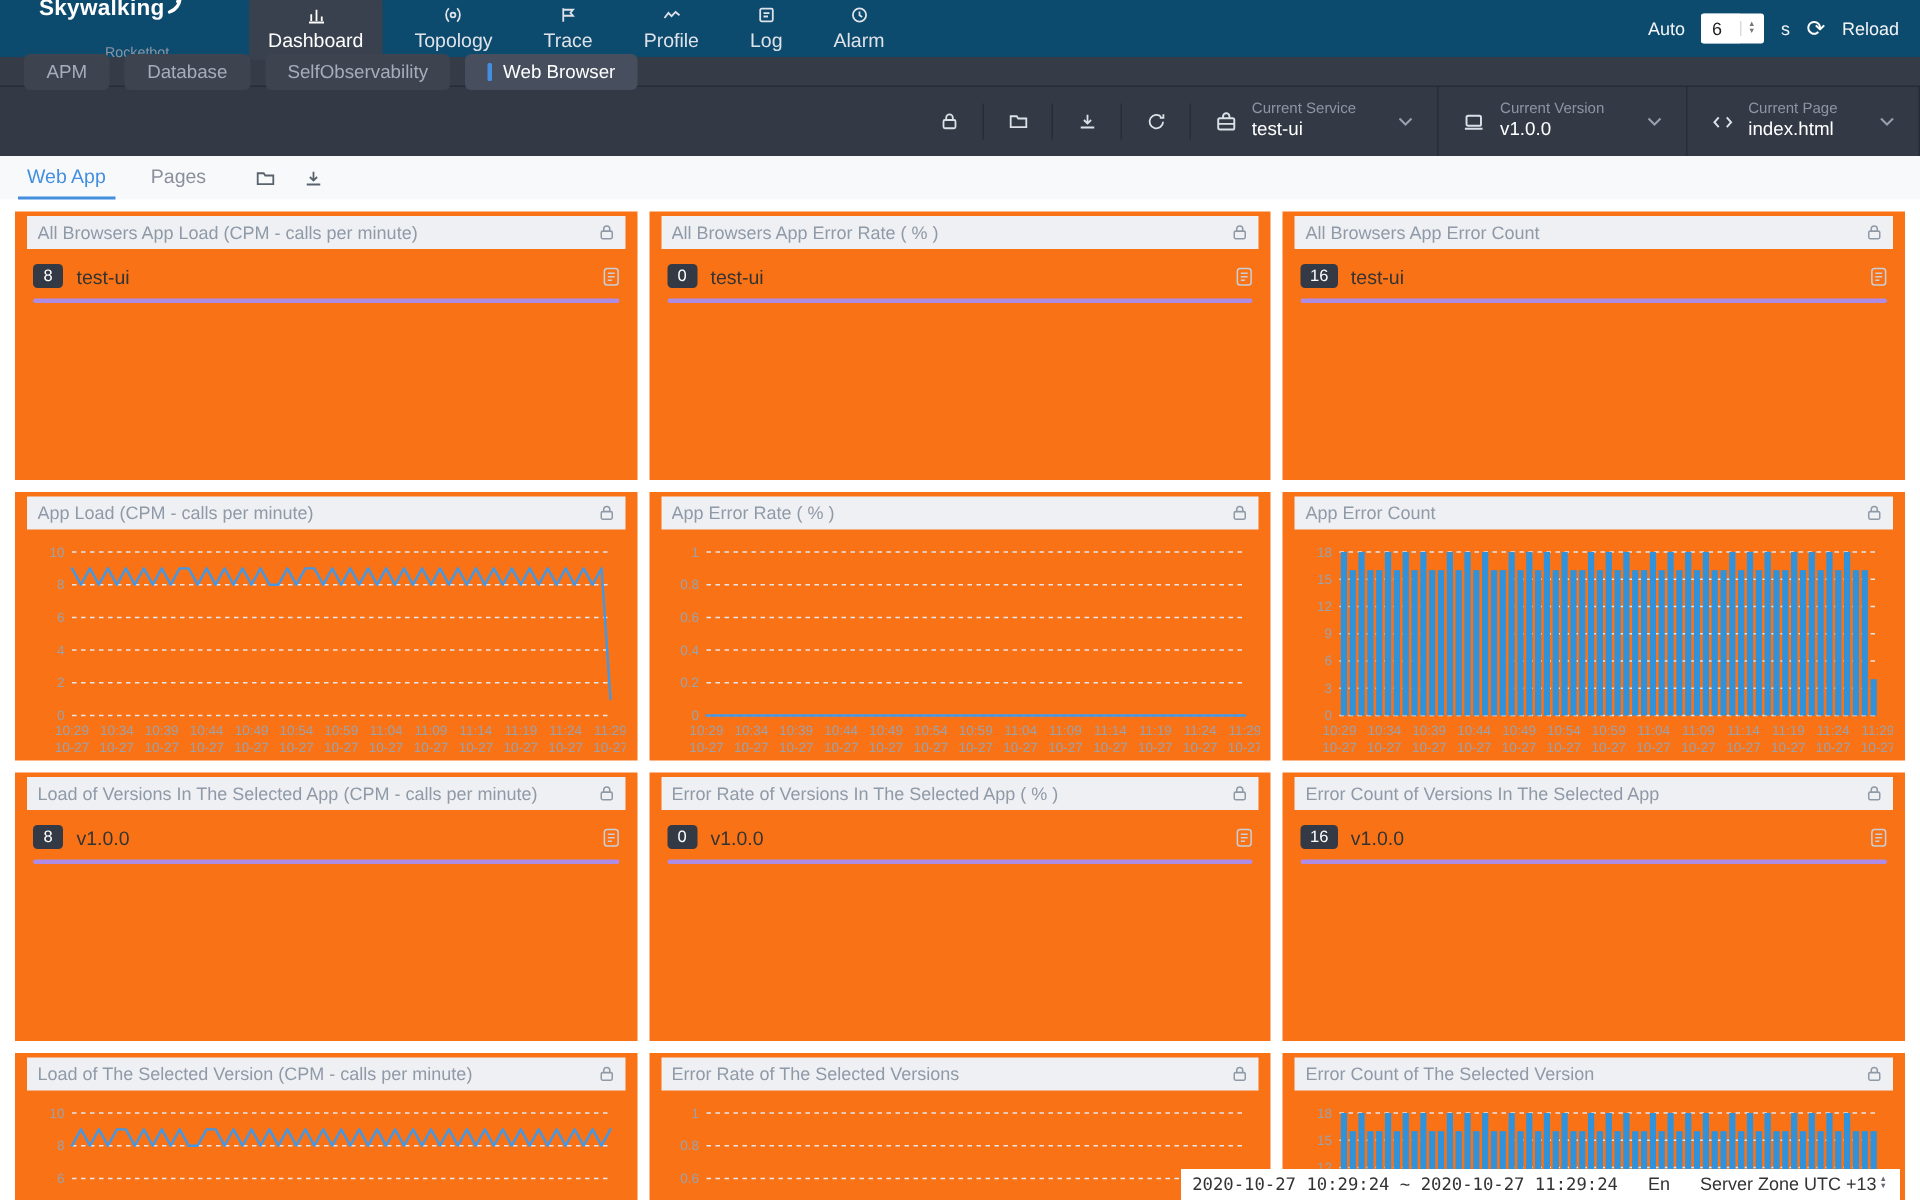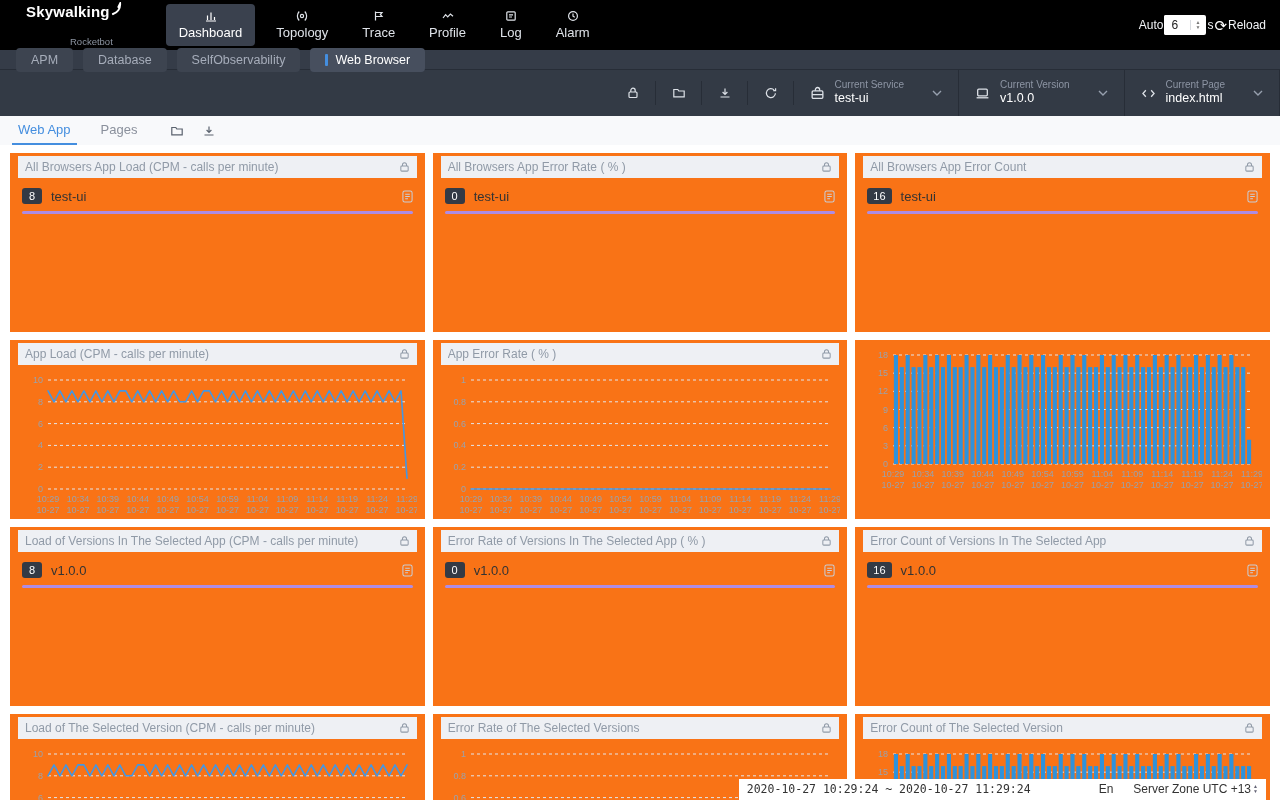--- a/index.html
+++ b/index.html
@@ -1,32 +1,32 @@
 <!DOCTYPE html>
 <html><head>
 <meta charset="utf-8">
 <style>
   * { margin:0; padding:0; box-sizing:border-box; }
   html,body { width:1280px; height:800px; overflow:hidden; background:#fff;
     font-family:"Liberation Sans", sans-serif; }
   svg { display:block; }
 
   
-  .navbar { height:50px; background:#000000; display:flex; align-items:center; color:#e6e9ee; }
+  .navbar { height:38px; background:#0c4a6e; display:flex; align-items:center; color:#e6e9ee; }
   .logo { margin-left:26px; display:flex; align-items:flex-start; flex-direction:column; line-height:1; cursor:default; }
   .logo-top { display:flex; align-items:center; }
   .logo-title { font-size:15px; font-weight:bold; color:#fff; letter-spacing:.2px; }
   .logo-swoosh { margin-left:1px; margin-top:-4px; }
   .logo-sub { font-size:9.5px; color:#8d95a2; margin-top:18px;padding-left:44px; }
   .nav-items { display:flex; margin-left:42px; gap:8px; }
   .nav-item { display:flex; align-items:center; gap:3px; padding:6px 13px; border-radius:4px;
     font-size:13px; color:#dfe3e9; cursor:pointer;flex-direction:column; }
   .nav-item.active { background:#3a414e; color:#fff; }
   .nav-item svg { stroke:currentColor; fill:none; stroke-width:1.2; }
-  .nav-right { margin-left:auto; margin-right:14px; display:flex; align-items:center; gap:1px; font-size:12px; color:#f2f4f7; }
+  .nav-right { margin-left:auto; margin-right:14px; display:flex; align-items:center; gap:11px; font-size:12px; color:#f2f4f7; }
   .auto-box { background:#fff; border-radius:2px; height:20px; width:42px; display:flex; align-items:center; overflow:hidden; }
   .auto-box input { border:none; outline:none; width:26px; height:100%; font-size:12px; padding-left:7px; color:#222; }
   .spin-arrows { display:flex; flex-direction:column; align-items:center; width:14px; border-left:1px solid #d8dbe0;
     color:#777; font-size:5px; line-height:5px; cursor:pointer; user-select:none; }
   .reload-icon { font-size:15px; color:#fff; cursor:pointer; line-height:1; }
   .reload-label { cursor:pointer; }
 
   
   .subnav { height:20px; background:#353c48; display:flex; align-items:center; padding-left:16px; gap:10px;
     border-bottom:1px solid #272d37; }
@@ -69,21 +69,21 @@
   .clip-btn { cursor:pointer; display:flex; }
   .clip-btn svg { stroke:#c9cfd8; fill:none; stroke-width:1.1; }
   .purple-line { height:3px; background:#ae8ce3; border-radius:2px; margin:7px 4px 0; }
   .chart { width:100%; height:155px; margin-top:1px; }
   .chart text { fill:#9aa2ac; font-size:9px; font-family:"Liberation Sans",sans-serif; }
 
   
   .footer { position:fixed; right:14px; bottom:0; background:#fff; display:flex; align-items:center; gap:20px;
     padding:3px 8px 4px; font-size:12px; color:#333; }
   .time-range { font-family:"DejaVu Sans Mono", monospace; font-size:11.5px; cursor:pointer; }
-  .lang { cursor:pointer;margin-left:48px; }
+  .lang { cursor:pointer; }
   .zone { display:flex; align-items:center; cursor:default; }
   .zone-arrows { display:flex; flex-direction:column; align-items:center; font-size:5px; line-height:5px; color:#667; margin-left:2px; cursor:pointer; }
 </style>
 </head>
 <body>
 
 <header class="navbar">
   <div class="logo">
     <div class="logo-top">
       <span class="logo-title">Skywalking</span>
@@ -427,20 +427,29 @@
           <text x="329.2" y="147" text-anchor="middle">10-27</text>
           <text x="359.1" y="136" text-anchor="middle">11:24</text>
           <text x="359.1" y="147" text-anchor="middle">10-27</text>
           <text x="389.0" y="136" text-anchor="middle">11:29</text>
           <text x="389.0" y="147" text-anchor="middle">10-27</text>
         </svg>
       </div>
   </section>
 
   <section class="card">
+    <div class="card-header">
+      <span class="card-title">App Error Count</span>
+      <span class="lock-btn">
+          <svg width="11" height="12" viewBox="0 0 12 13">
+            <rect x="2" y="5.5" width="8" height="5.5" rx="1"></rect>
+            <path d="M3.8 5.5V4a2.2 2.2 0 0 1 4.4 0v1.5"></path>
+          </svg>
+        </span>
+    </div>
     <div class="chart">
         <svg width="399" height="155" viewBox="0 0 399 155">
           <line x1="30" y1="123" x2="389" y2="123" stroke="#e3e6ea" stroke-width="1" stroke-dasharray="3,3"></line>
           <text x="25" y="126" text-anchor="end">0</text>
           <line x1="30" y1="104.83333333333334" x2="389" y2="104.83333333333334" stroke="#e3e6ea" stroke-width="1" stroke-dasharray="3,3"></line>
           <text x="25" y="107.83333333333334" text-anchor="end">3</text>
           <line x1="30" y1="86.66666666666667" x2="389" y2="86.66666666666667" stroke="#e3e6ea" stroke-width="1" stroke-dasharray="3,3"></line>
           <text x="25" y="89.66666666666667" text-anchor="end">6</text>
           <line x1="30" y1="68.5" x2="389" y2="68.5" stroke="#e3e6ea" stroke-width="1" stroke-dasharray="3,3"></line>
           <text x="25" y="71.5" text-anchor="end">9</text>

